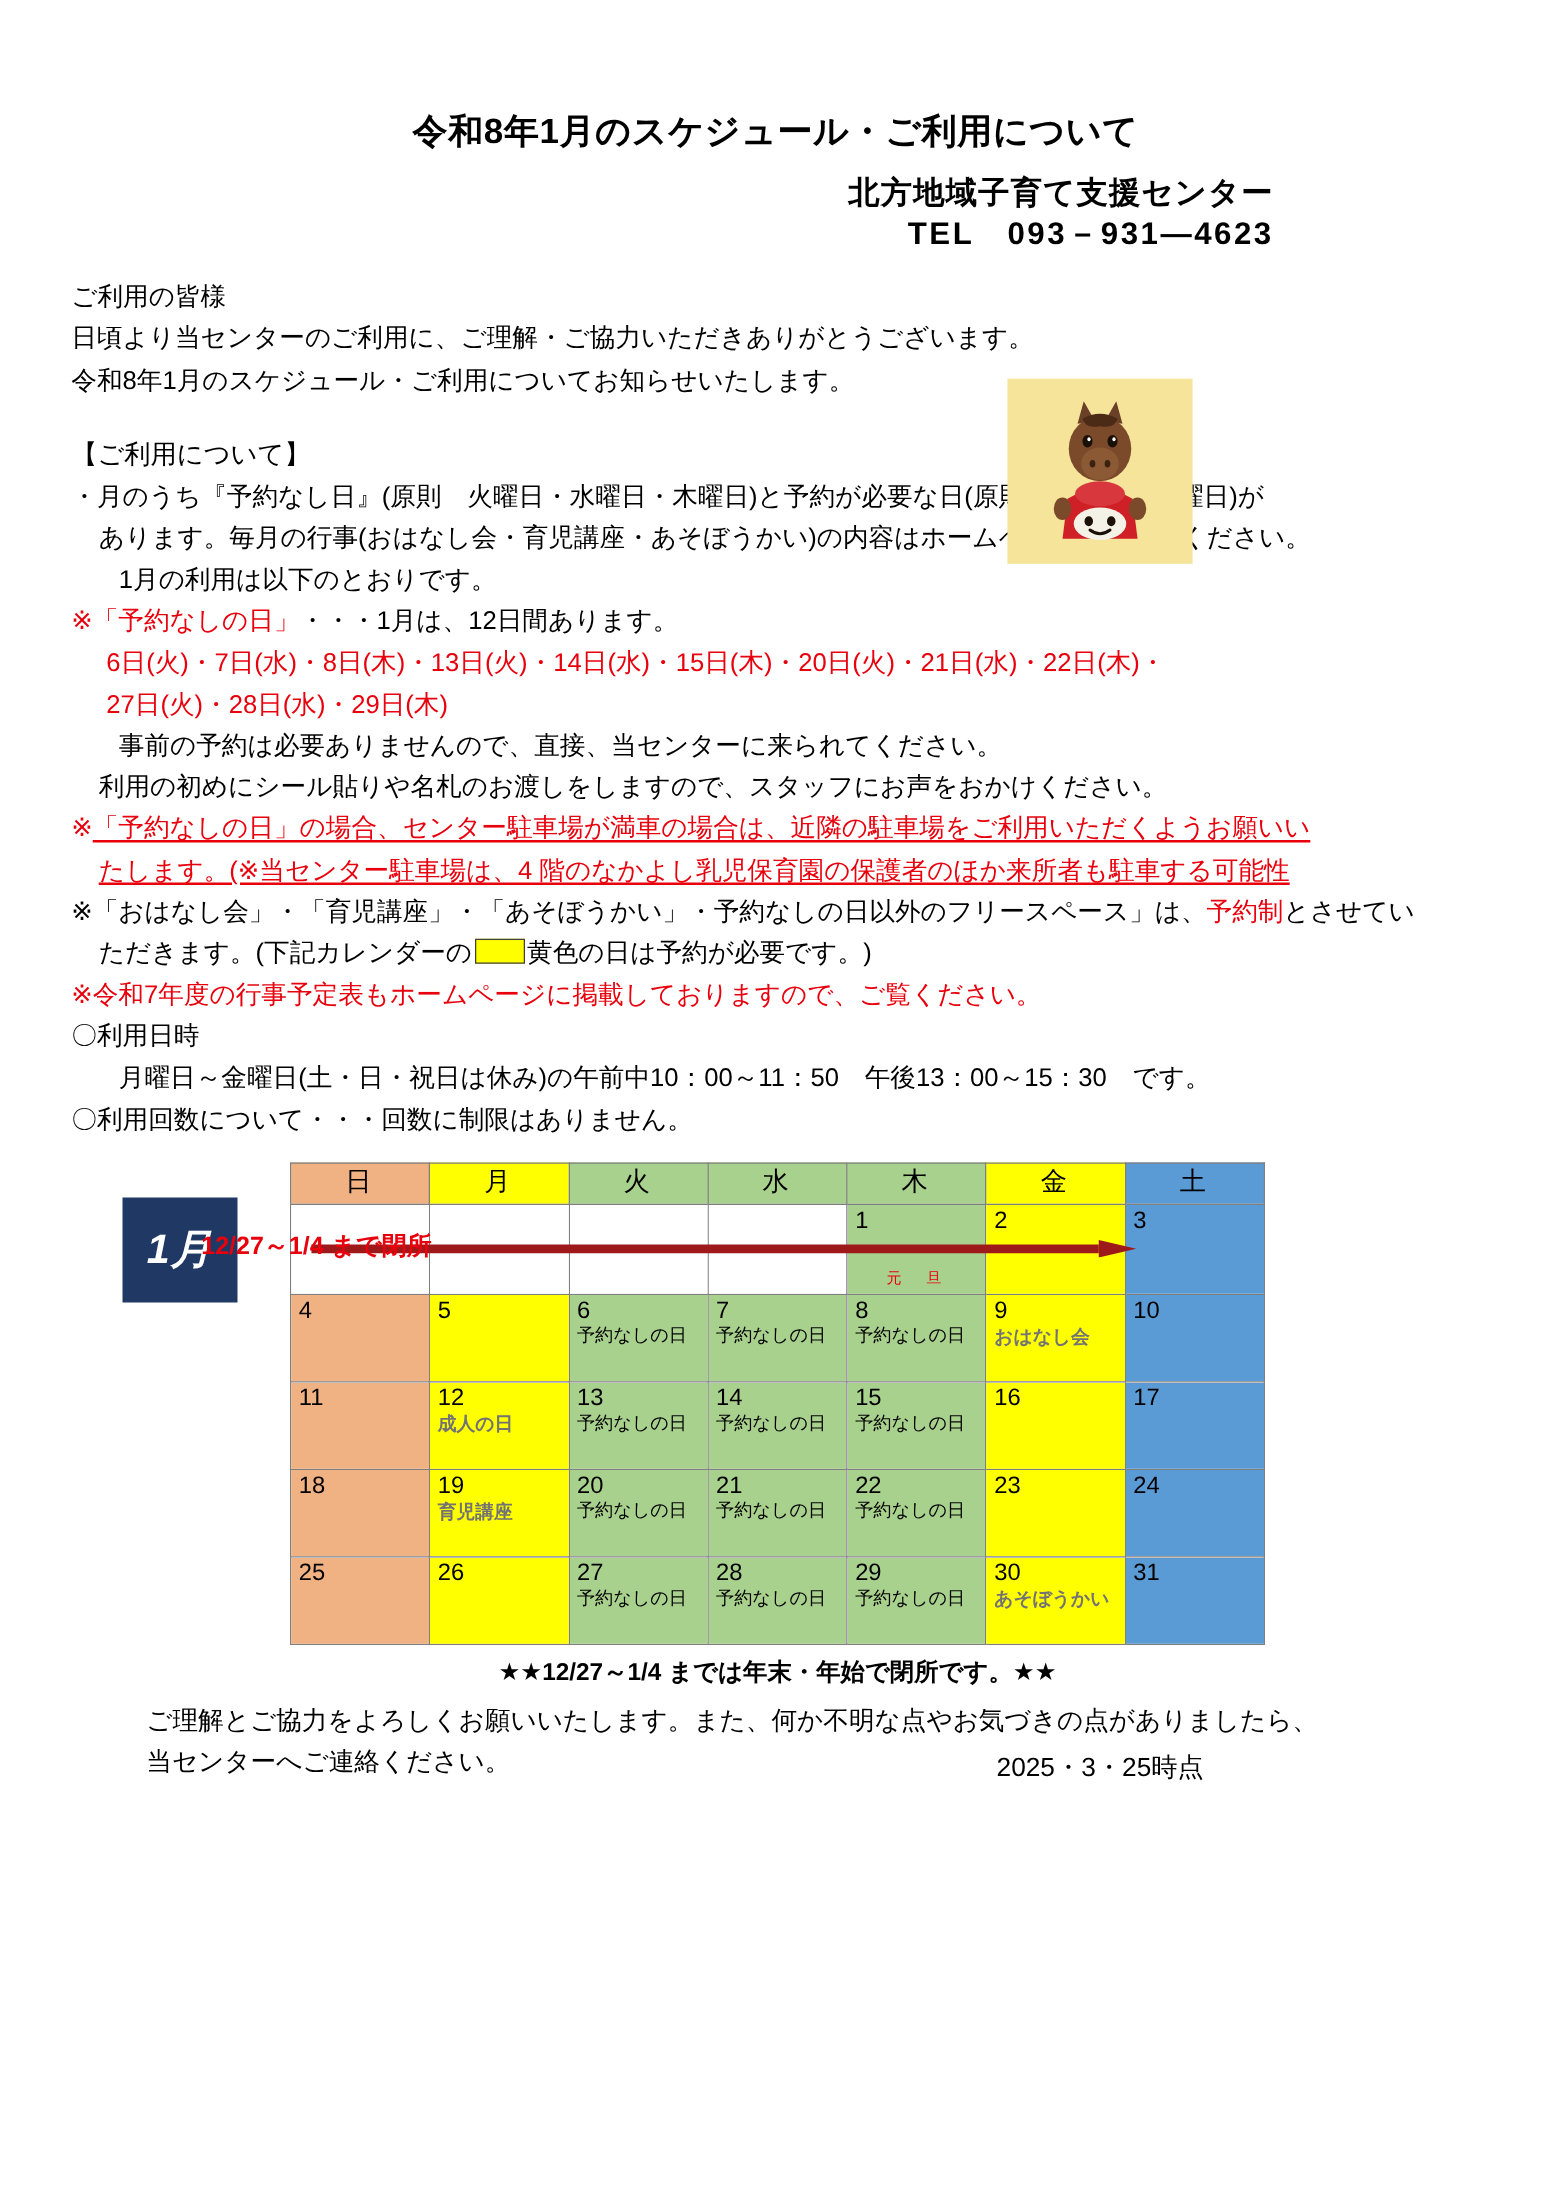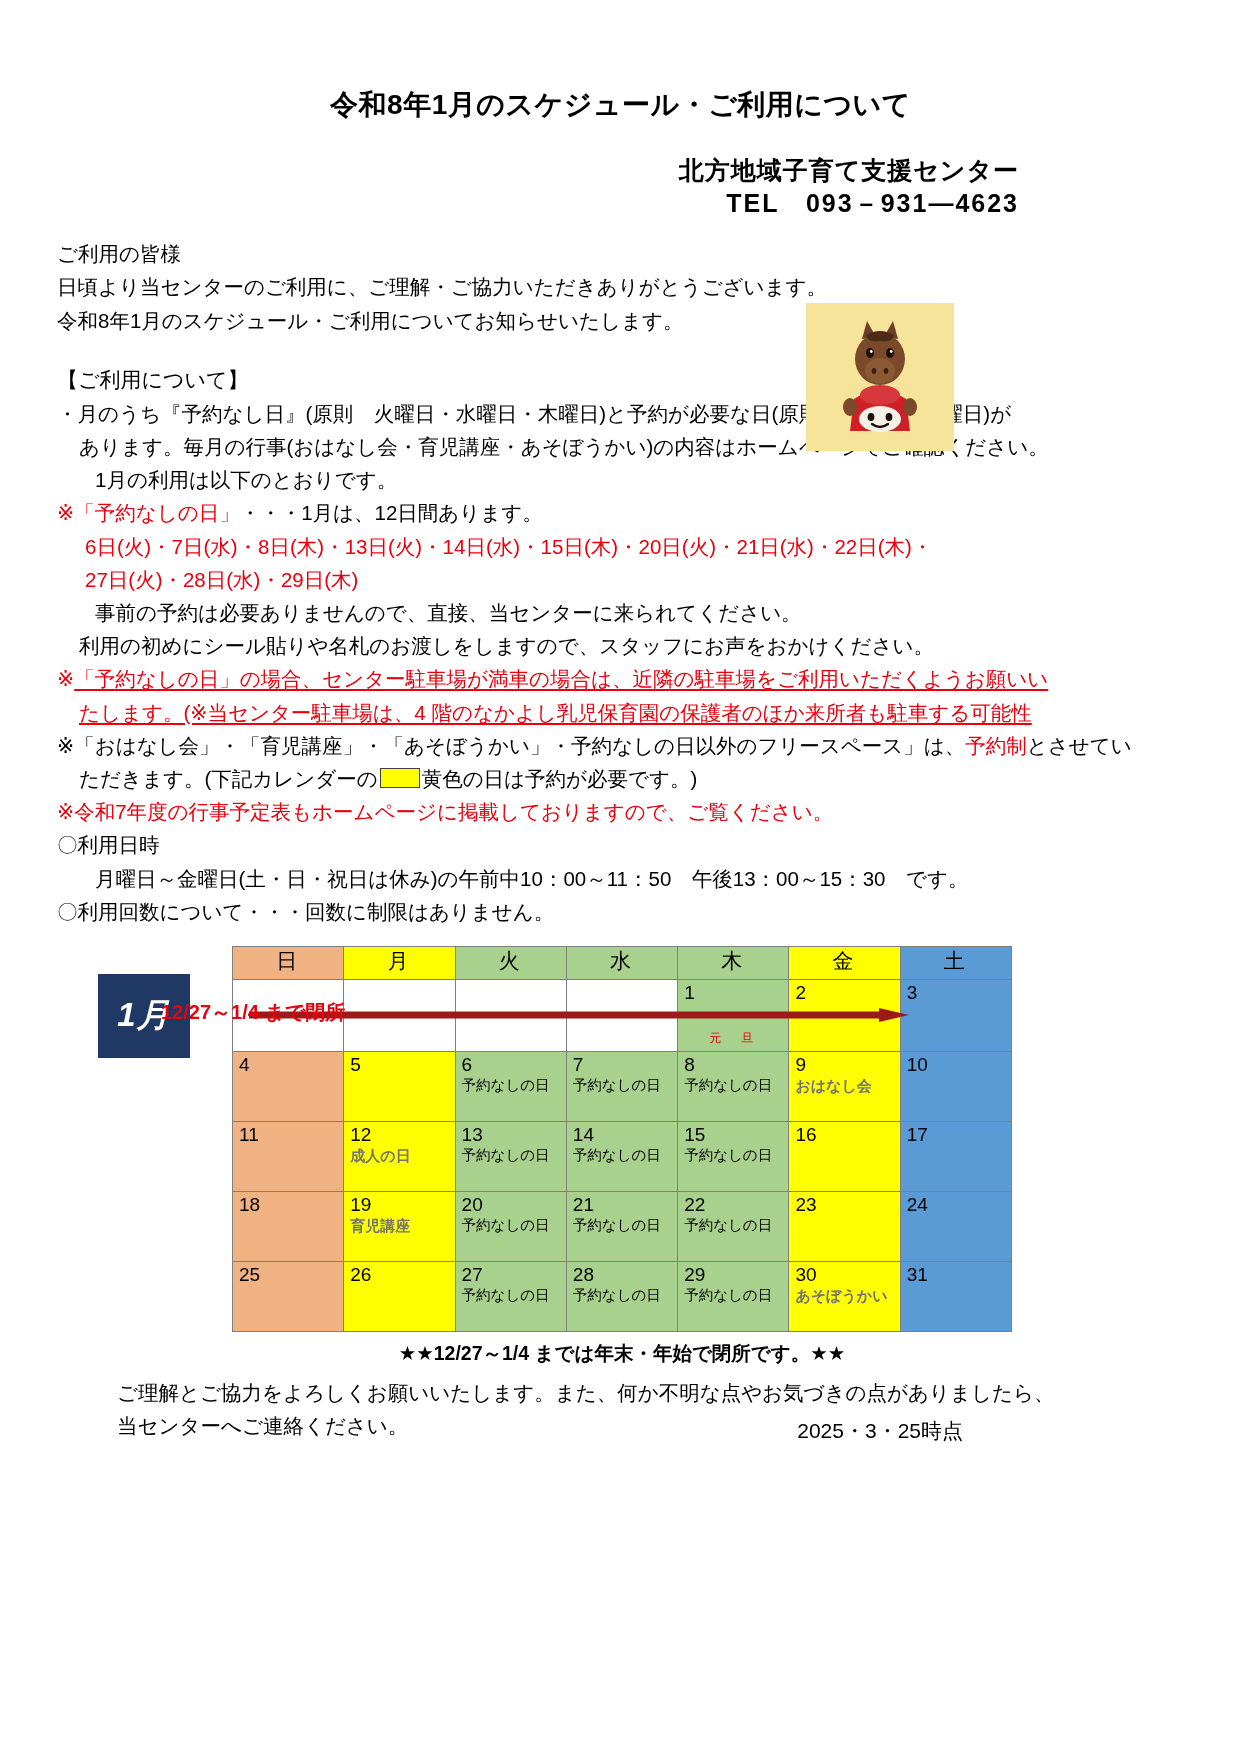--- a/index.html
+++ b/index.html
@@ -23,21 +23,21 @@
     font-weight: bold;
     letter-spacing: 0.5px;
     margin-top: 88px;
     line-height: 1.2;
   }
 
   
   .contact-block {
     text-align: right;
     padding-right: 222px;
-    margin-top: 32px;
+    margin-top: 16px;
     font-size: 25px;
     font-weight: bold;
     line-height: 1.35;
     letter-spacing: 1px;
   }
   .contact-block .tel-line { letter-spacing: 2px; }
 
   
   .mascot {
     position: absolute;

